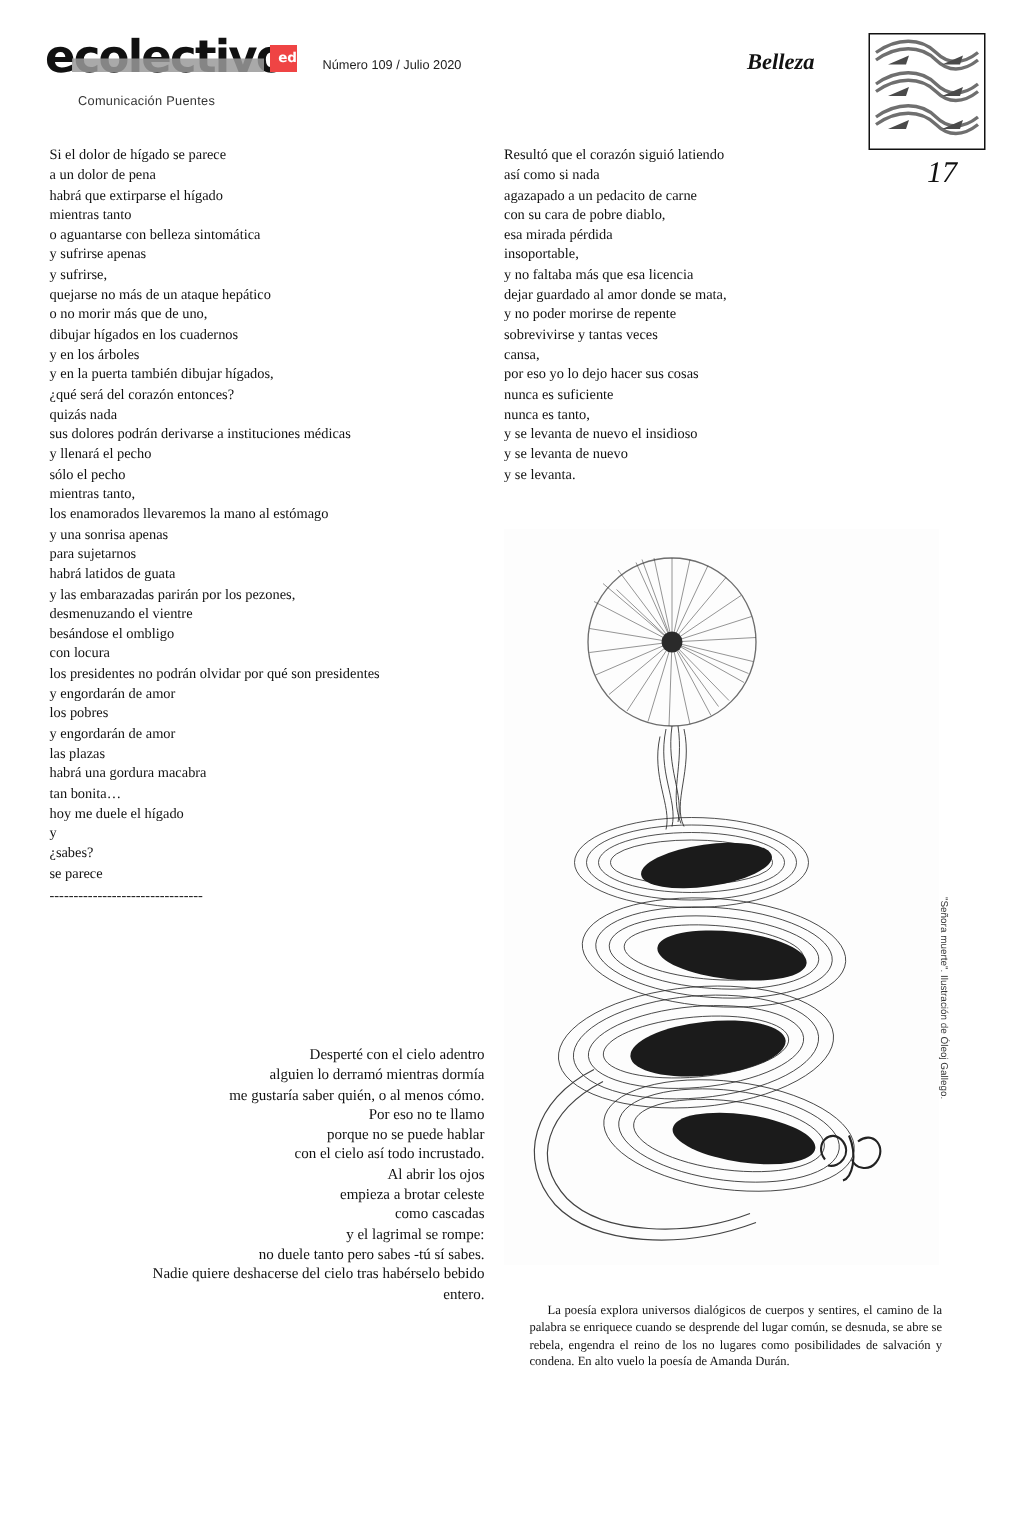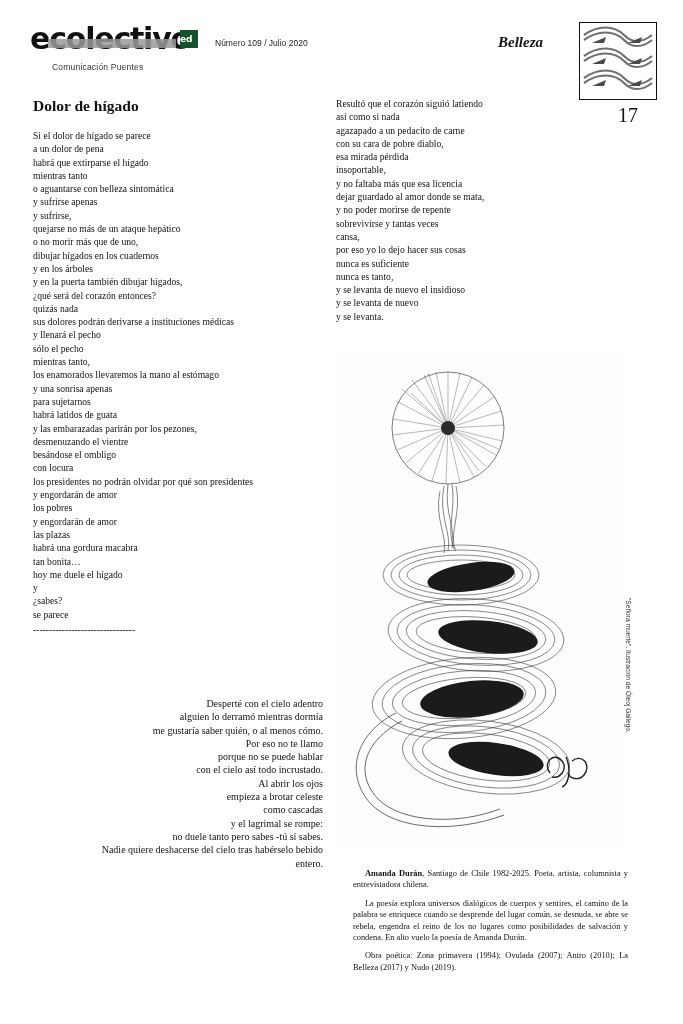--- a/index.html
+++ b/index.html
@@ -54,27 +54,27 @@
     height: 9px;
     background: #9a9a9a;
     opacity: .85;
   }
   .logo-badge {
     position: absolute;
     left: 150px;
     top: 6px;
     width: 18px;
     height: 18px;
-    background: #14532d;
+    background: #ef4444;
     color: #fff;
     font-family: "DejaVu Sans", sans-serif;
     font-size: 9px;
     font-weight: bold;
     line-height: 18px;
-    text-align: left;
+    text-align: right;
   }
   .logo-sub {
     margin-top: 8px;
     font-family: "Liberation Sans", sans-serif;
     font-size: 8.5px;
     color: #333;
     letter-spacing: .2px;
     padding-left: 22px;
   }
   .issue {
@@ -107,20 +107,21 @@
     border: 1px solid #111;
     background: #fff;
     overflow: hidden;
   }
   .ornament svg { display: block; }
   .page-number {
     position: absolute;
     top: 104px;
     right: 45px;
     font-family: "Liberation Serif", serif;
+    font-style: italic;
     font-size: 20px;
     color: #111;
   }
 
   
   .col-left {
     position: absolute;
     left: 33px;
     top: 97px;
     width: 290px;
@@ -240,21 +241,20 @@
         <path d="M12 63 l14 -6 l-2 6 z"></path>
         <path d="M48 20 l14 -6 l-2 6 z"></path>
         <path d="M48 41 l14 -6 l-2 6 z"></path>
         <path d="M48 63 l14 -6 l-2 6 z"></path>
       </g>
     </svg>
   </div>
   <div class="page-number">17</div>
 
   <div class="col-left">
-    <h2 class="poem-title">Dolor de hígado</h2>
     <div class="poem-body">Si el dolor de hígado se parece
 a un dolor de pena
 habrá que extirparse el hígado
 mientras tanto
 o aguantarse con belleza sintomática
 y sufrirse apenas
 y sufrirse,
 quejarse no más de un ataque hepático
 o no morir más que de uno,
 dibujar hígados en los cuadernos
@@ -408,18 +408,16 @@
       <g stroke="#222" stroke-width="1.4" fill="none">
         <path d="M214 420 c -8 -10, 4 -22, 12 -12 c 6 8, -2 18, -10 16"></path>
         <path d="M230 404 c 6 14, 2 28, -4 30"></path>
         <path d="M236 408 c 10 -8, 20 4, 12 14 c -5 6, -14 4, -16 -2"></path>
       </g>
     </svg>
   </div>
   <div class="illo-credit">"Señora muerte". Ilustración de Óleoj Gallego.</div>
 
   <div class="bio">
-    <p class="first"><b>Amanda Durán</b><span>, Santiago de Chile 1982-2025. Poeta, artista, columnista y entrevistadora chilena.</span></p>
     <p>La poesía explora universos dialógicos de cuerpos y sentires, el camino de la palabra se enriquece cuando se desprende del lugar común, se desnuda, se abre se rebela, engendra el reino de los no lugares como posibilidades de salvación y condena. En alto vuelo la poesía de Amanda Durán.</p>
-    <p>Obra poética: Zona primavera (1994); Ovulada (2007); Antro (2010); La Belleza (2017) y Nudo (2019).</p>
   </div>
 
 </div>
 
 </body></html>

